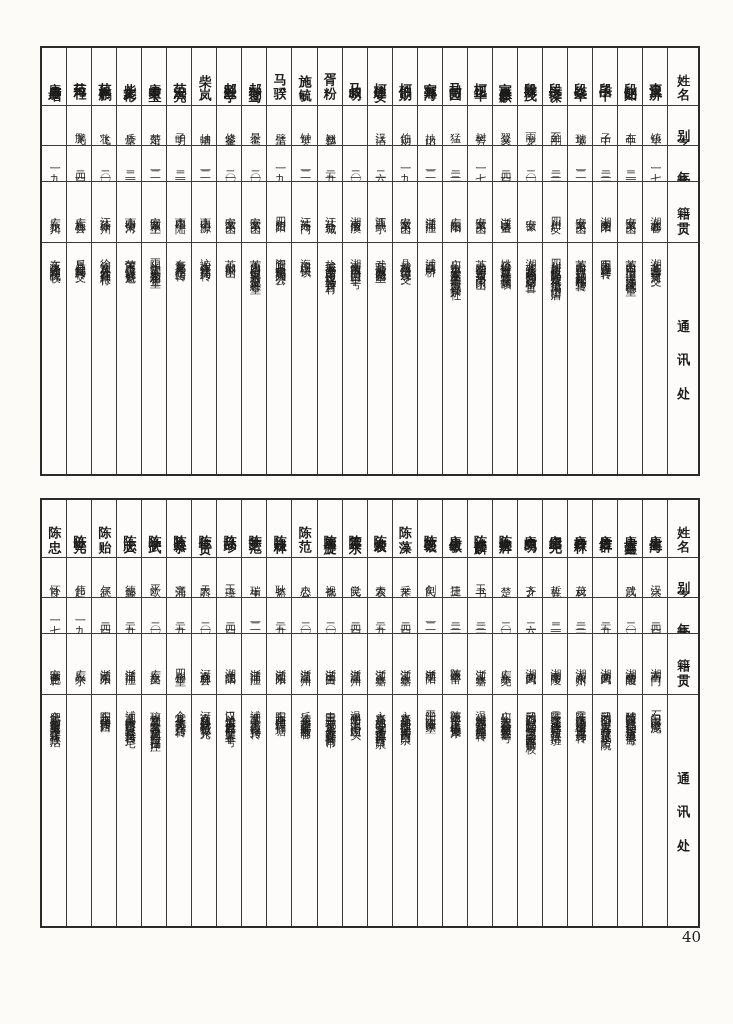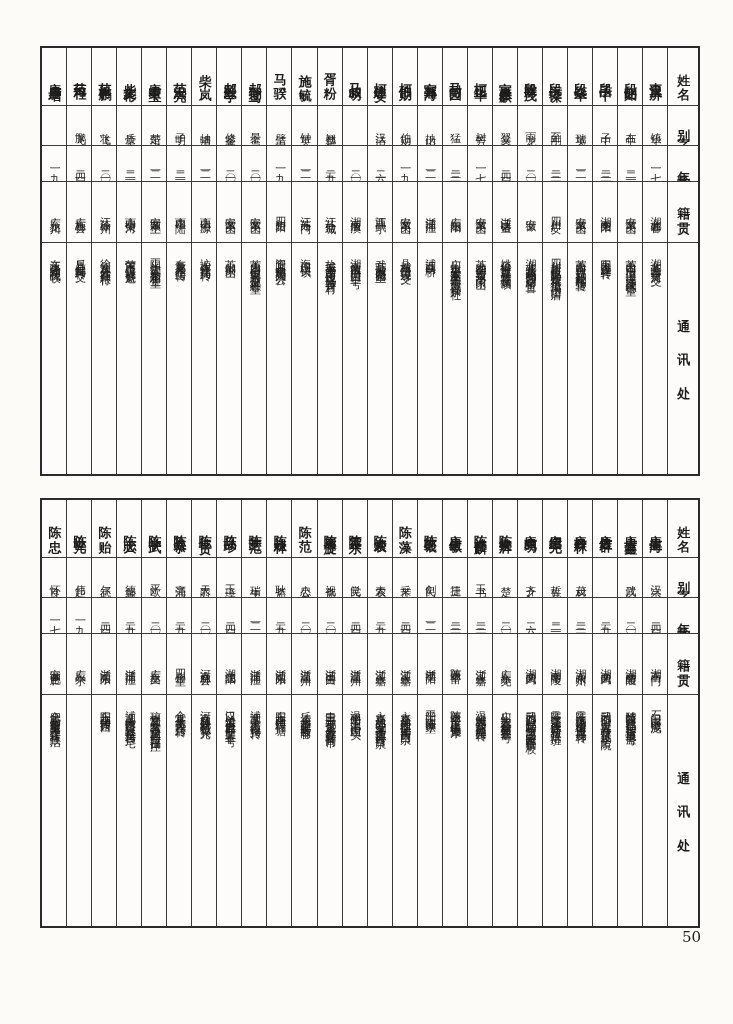--- a/index.html
+++ b/index.html
@@ -1006,13 +1006,13 @@
       <span class="vtext">安徽合肥</span>
     </div>
     <div class="cell contact-cell">
       <span class="vtext">合肥南乡烟墩集马泰森转（政治）</span>
     </div>
   </div>
 </section>
 
 </div>
 
-<div class="page-number">50</div>
+<div class="page-number">40</div>
 
 </body></html>

